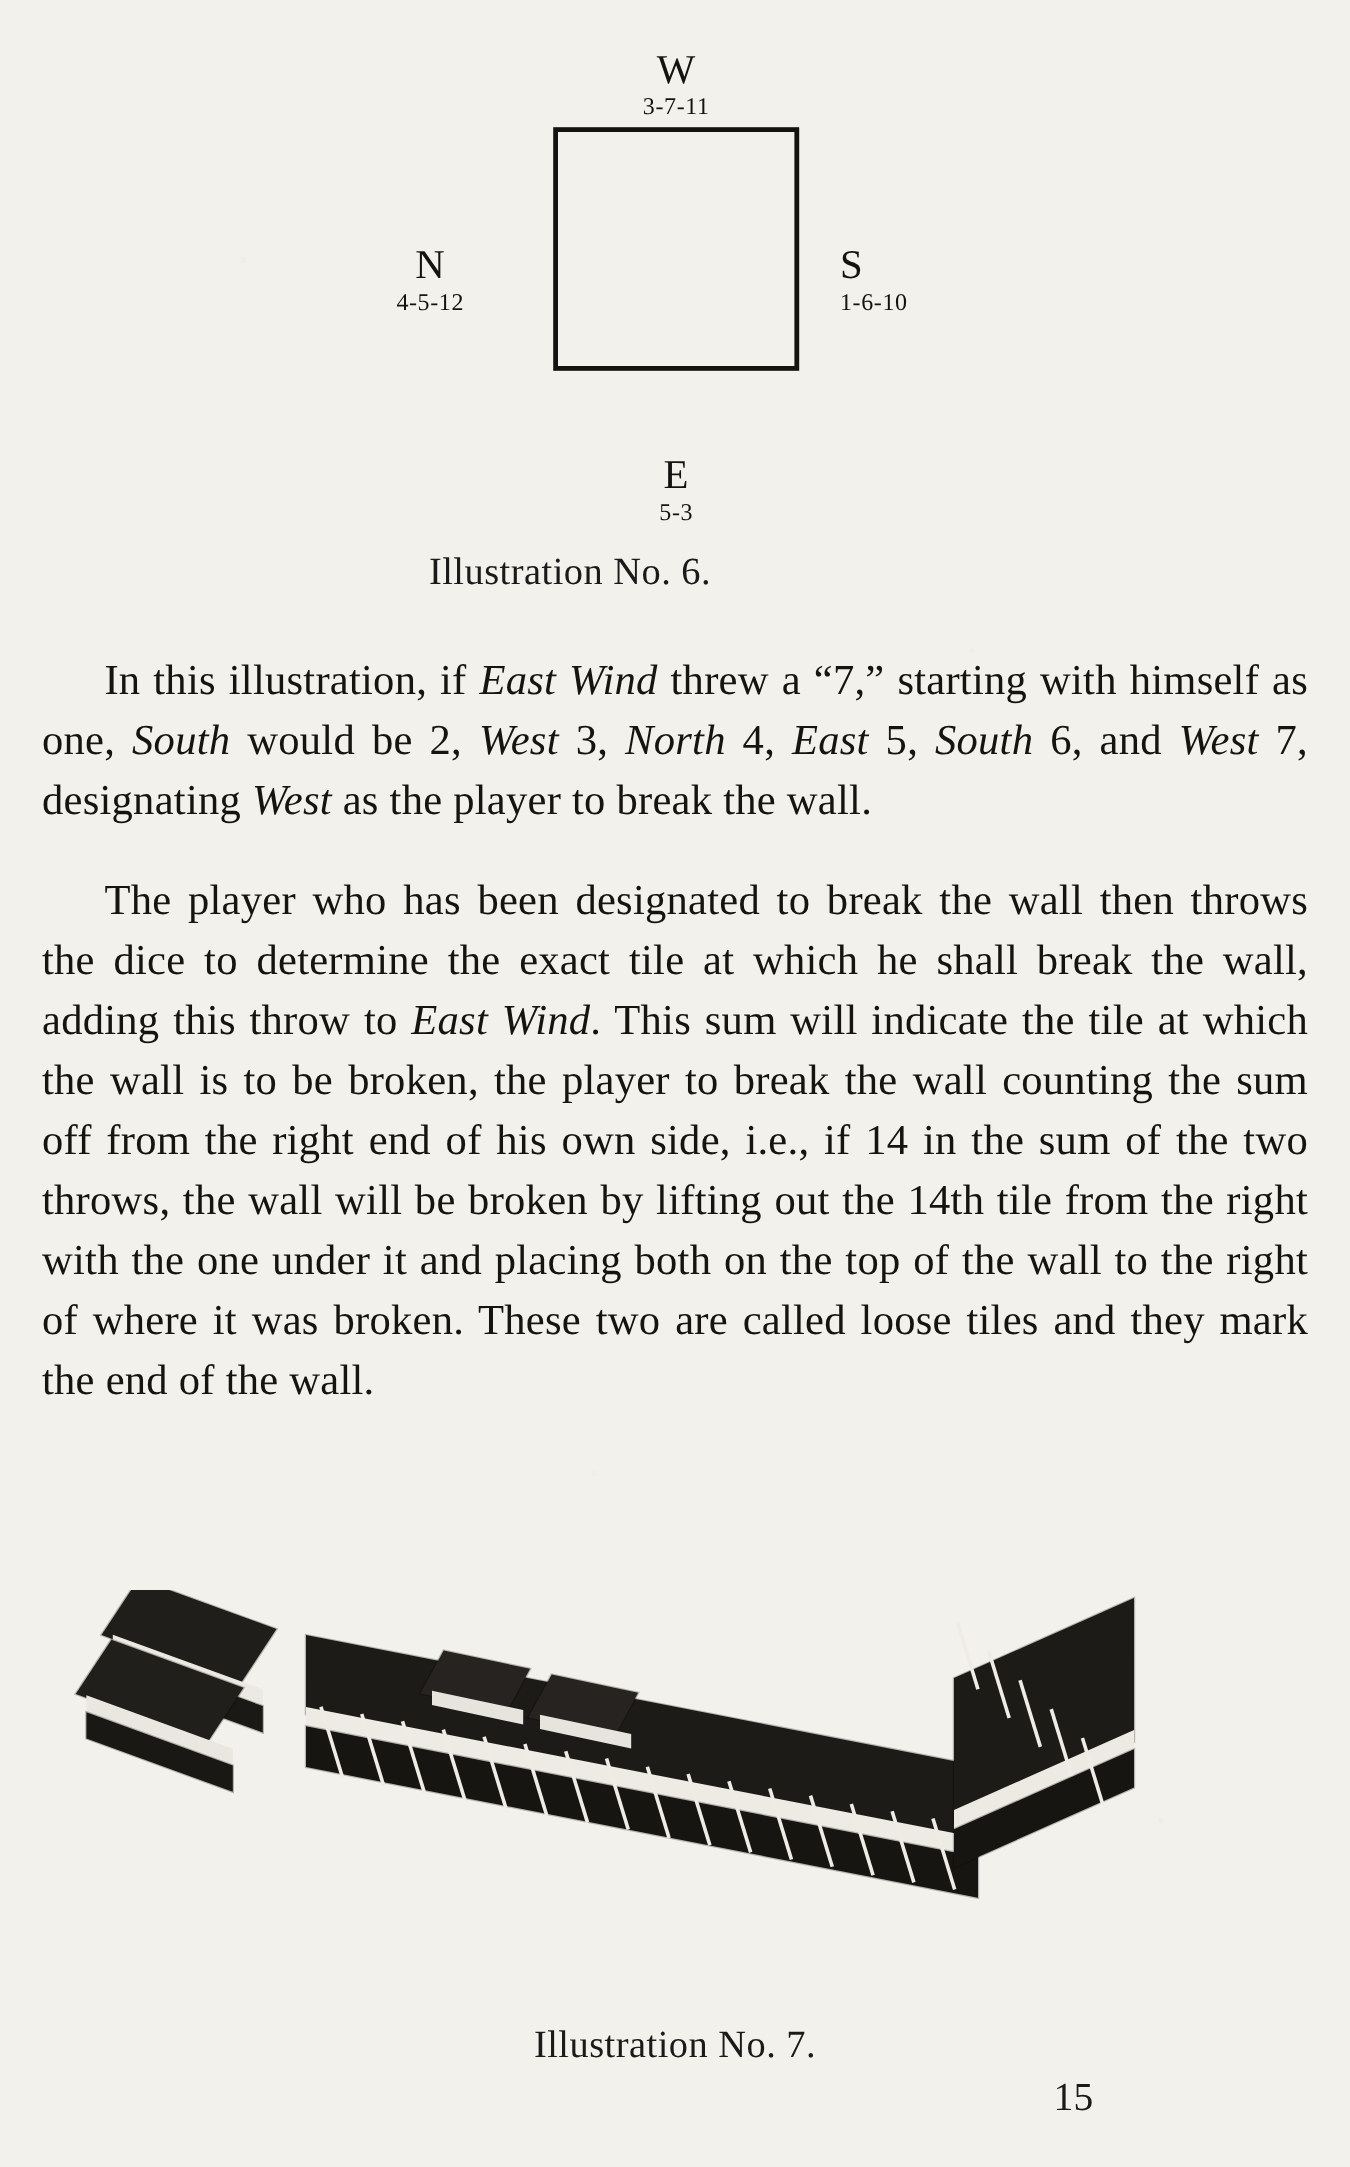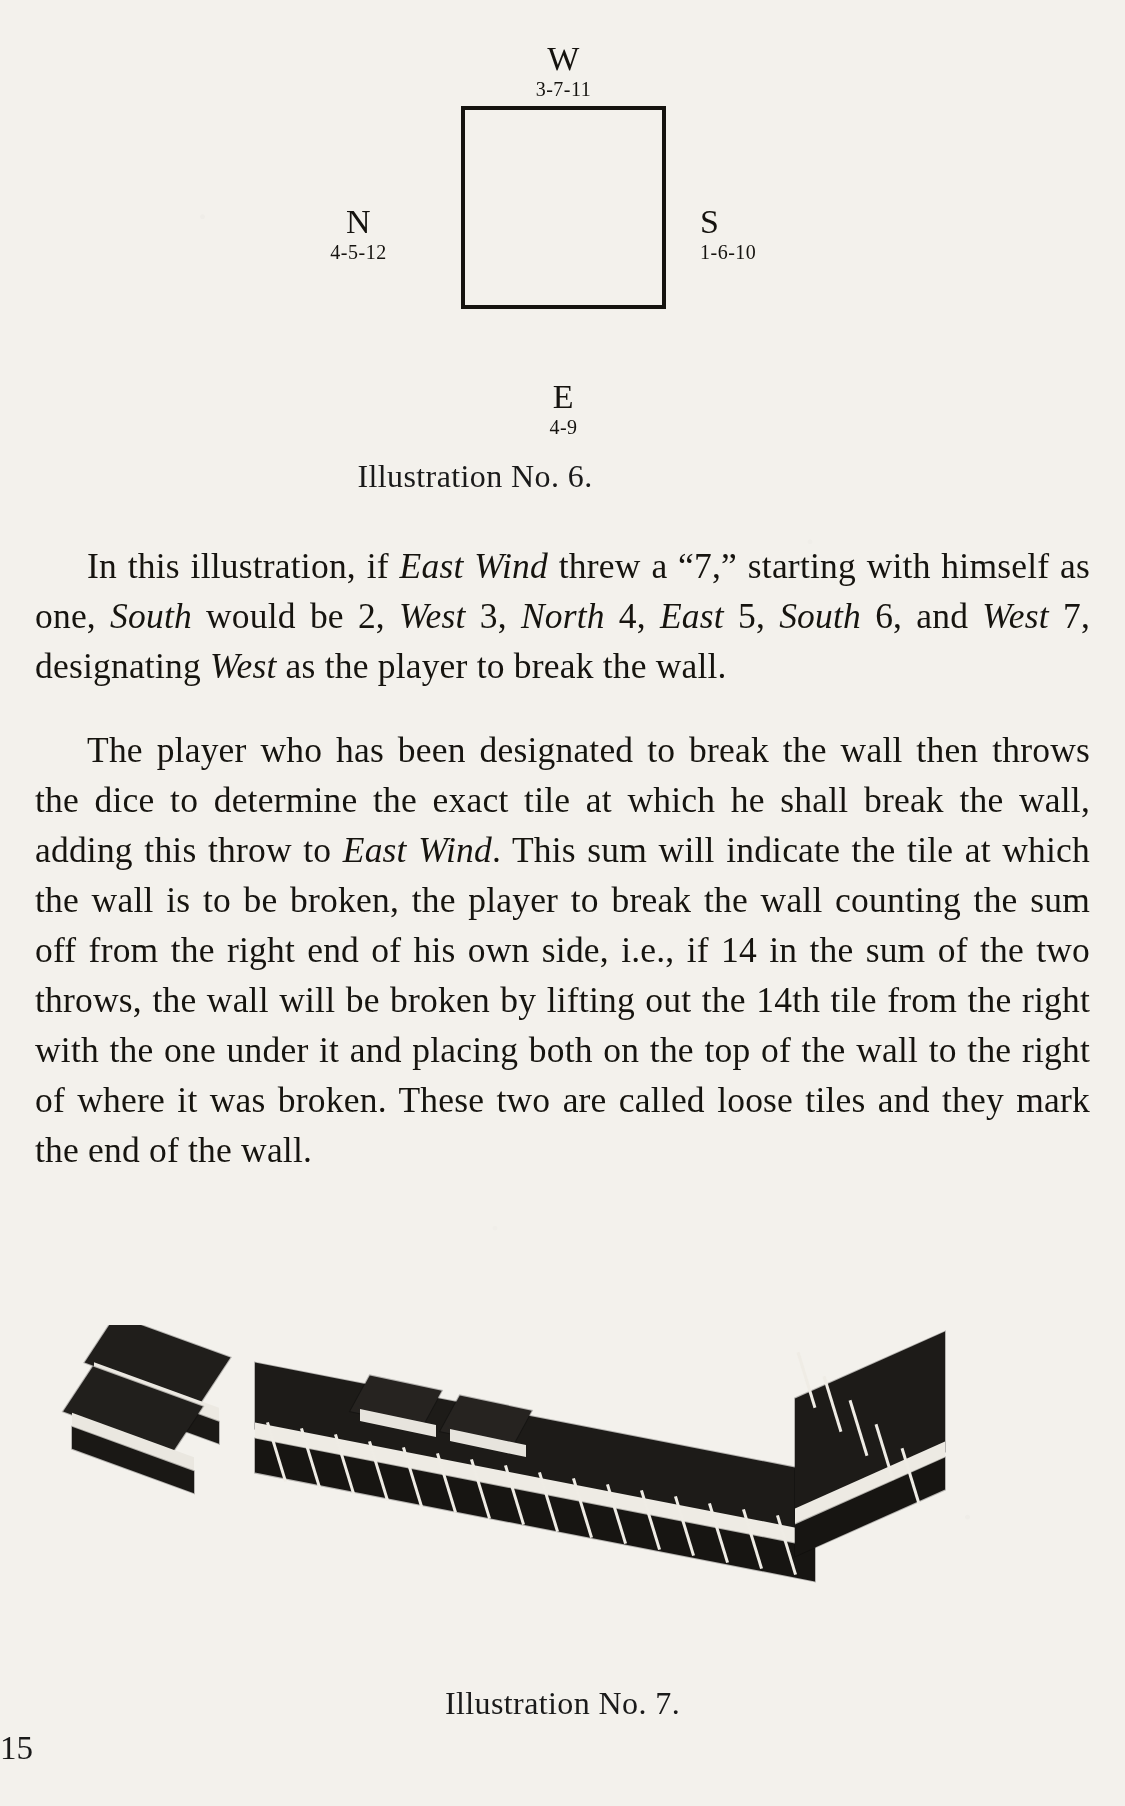--- a/index.html
+++ b/index.html
@@ -139,21 +139,21 @@
     font-size: 32px;
     letter-spacing: 0.4px;
     color: #1a1a1a;
     margin-top: 13px;
   }
   .page-number {
     position: absolute;
     left: 0;
     top: 1730px;
     width: 911px;
-    text-align: left;
+    text-align: right;
     font-size: 33px;
     color: #1a1a1a;
   }
 </style>
 </head>
 <body>
 
 <div class="page">
 
   <div class="fig6">
@@ -169,21 +169,21 @@
       <span class="nums">4-5-12</span>
     </div>
 
     <div class="wind wind-s">
       <span class="letter">S</span>
       <span class="nums">1-6-10</span>
     </div>
 
     <div class="wind wind-e">
       <span class="letter">E</span>
-      <span class="nums">4-9</span>
+      <span class="nums">5-3</span>
     </div>
 
     <div class="fig6-caption">Illustration No. 6.</div>
   </div>
 
   <div class="body-text">
     <p class="para">In this illustration, if <i>East Wind</i> threw a “7,” starting with himself as one, <i>South</i> would be 2, <i>West</i> 3, <i>North</i> 4, <i>East</i> 5, <i>South</i> 6, and <i>West</i> 7, designating <i>West</i> as the player to break the wall.</p>
     <p class="para">The player who has been designated to break the wall then throws the dice to determine the exact tile at which he shall break the wall, adding this throw to <i>East Wind</i>. This sum will indicate the tile at which the wall is to be broken, the player to break the wall counting the sum off from the right end of his own side, i.e., if 14 in the sum of the two throws, the wall will be broken by lifting out the 14th tile from the right with the one under it and placing both on the top of the wall to the right of where it was broken. These two are called loose tiles and they mark the end of the wall.</p>
   </div>
 

